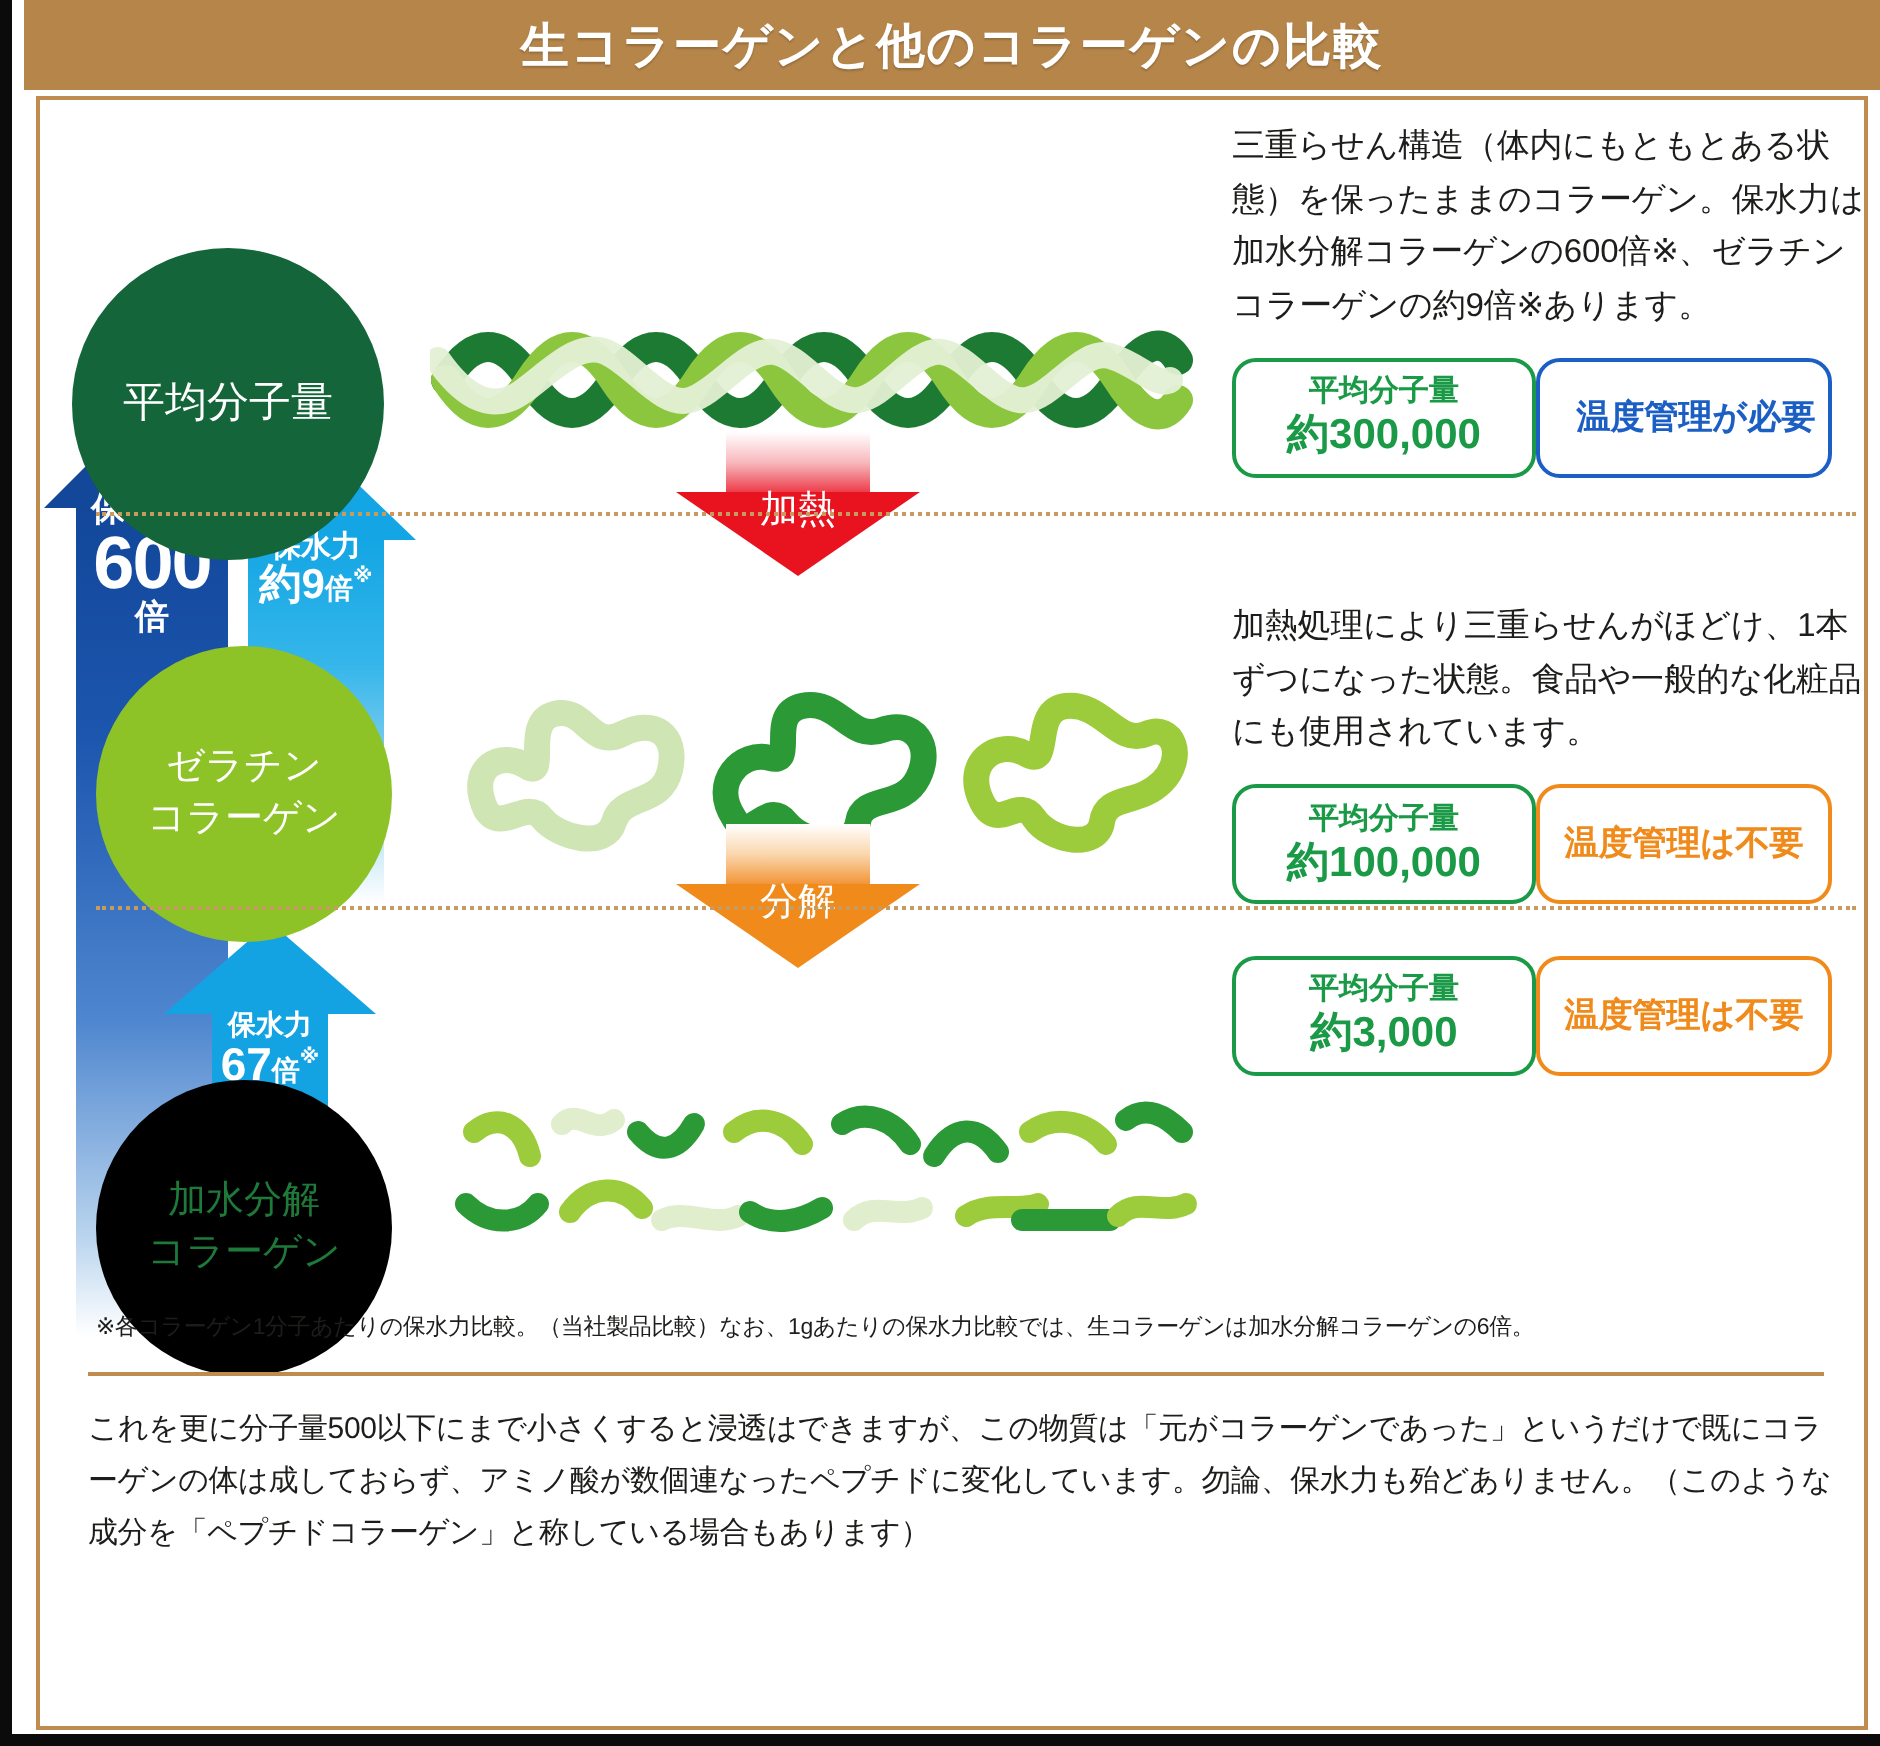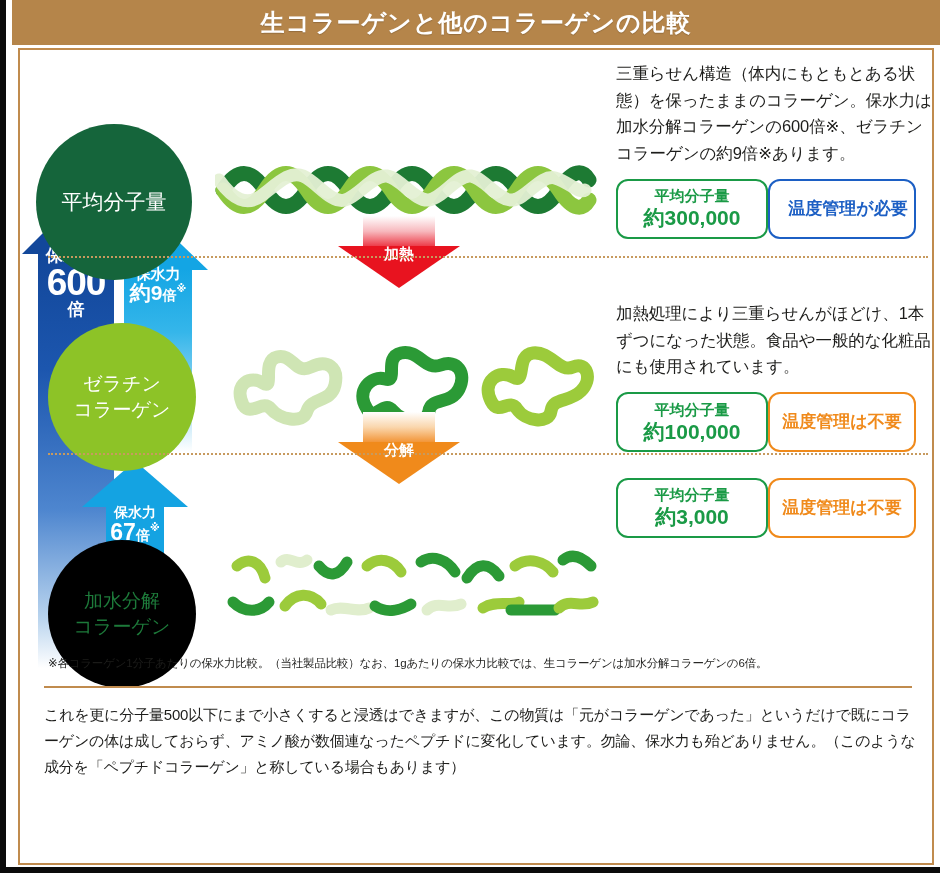--- a/index.html
+++ b/index.html
@@ -107,21 +107,21 @@
   .tarrow .t-head{
     position:absolute;left:0;top:30px;width:122px;height:42px;
     clip-path:polygon(0% 0%,100% 0%,50% 100%);
   }
   #tarrow-heat .t-shaft{background:linear-gradient(to bottom,#ffffff 0%,#f7b8bd 45%,#ea1c2b 100%);}
   #tarrow-heat .t-head{background:#e8131f;}
   #tarrow-break .t-shaft{background:linear-gradient(to bottom,#ffffff 0%,#fad6ac 45%,#f08419 100%);}
   #tarrow-break .t-head{background:#f08a1b;}
   .tarrow .t-lbl{
     position:absolute;left:0;top:30px;width:122px;text-align:center;
-    color:#fff;font-size:15px;font-weight:bold;line-height:1;
+    color:#fff;font-size:19px;font-weight:normal;line-height:1;
   }
 
   
   .rightcol{position:absolute;left:596px;top:0;width:320px;}
   .rrow{position:absolute;width:320px;}
   #rrow1{top:10px;}
   #rrow2{top:226px;margin-top:24px;}
   #rrow3{top:416px;}
   .rtext{font-size:16.5px;line-height:1.62;color:#1d1d1b;letter-spacing:-0.1px;}
   .badges{display:flex;margin-top:12px;}

